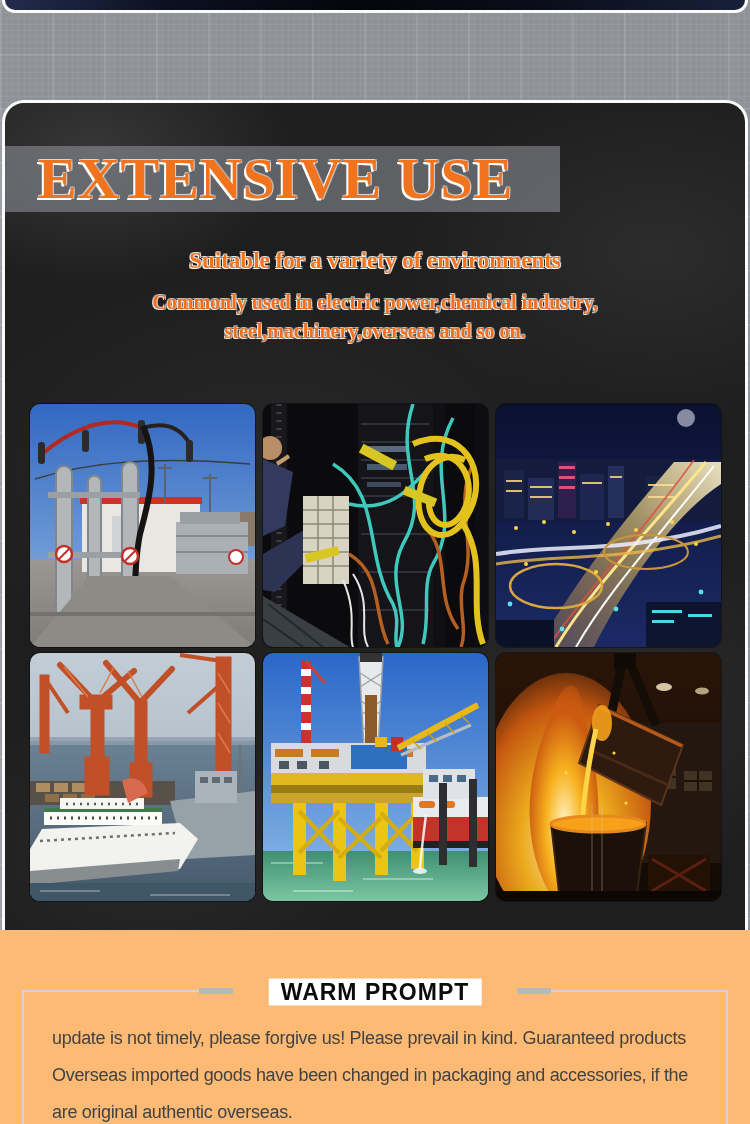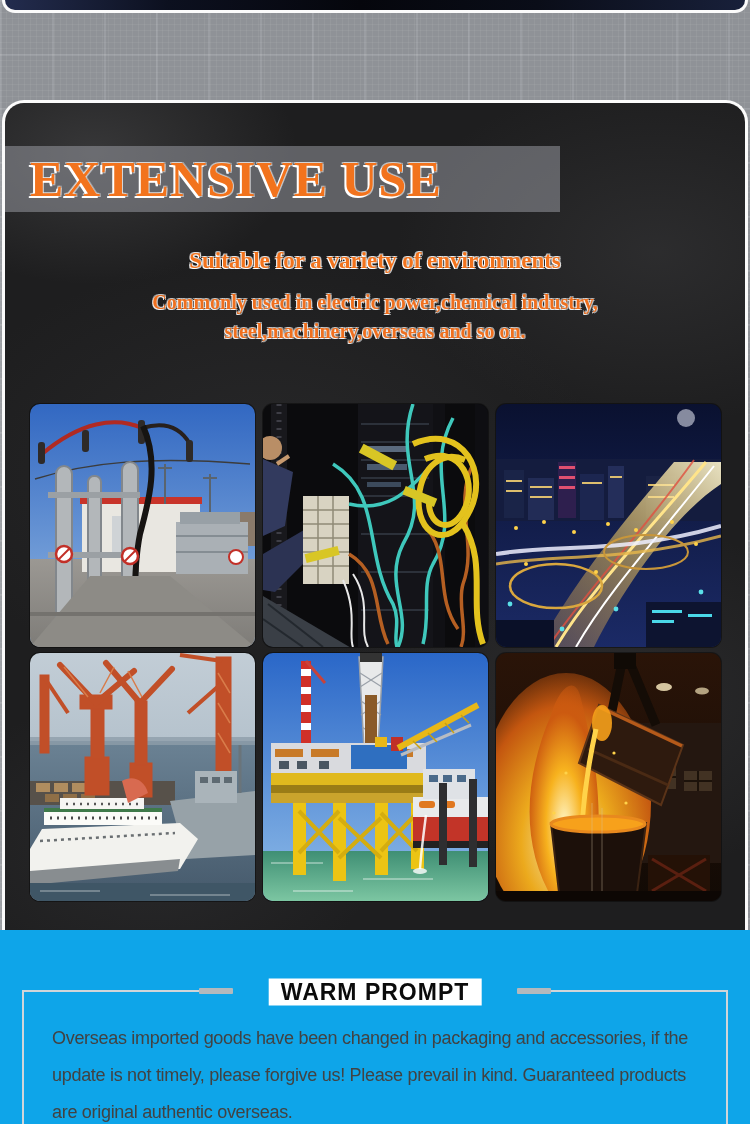--- a/index.html
+++ b/index.html
@@ -30,22 +30,22 @@
       radial-gradient(460px 300px at 80% 72%, rgba(100,100,104,.20), transparent 60%),
       radial-gradient(380px 260px at 20% 90%, rgba(90,90,94,.18), transparent 60%),
       #1e1e1f;
   }
   .banner{
     margin-top:43px;width:555px;height:66px;box-sizing:border-box;
     background:rgba(160,162,170,.5);
     display:flex;align-items:center;padding-left:25px;
   }
   .title{
-    margin:0;font-family:"Liberation Serif",serif;font-weight:bold;
-    font-size:50px;line-height:1;color:#f2731d;letter-spacing:1px;white-space:nowrap;
+    margin:8px;font-family:"Liberation Serif",serif;font-weight:bold;
+    font-size:58px;line-height:1;color:#f2731d;letter-spacing:1px;white-space:nowrap;
     text-shadow:-2px 2px 0 #ffffff,1px 1px 0 rgba(255,255,255,.55),
                 -1px -1px 0 rgba(255,255,255,.55),1px -1px 0 rgba(255,255,255,.4);
   }
   .subtitle{
     margin:36px 0 0;text-align:center;font-family:"Liberation Serif",serif;
     font-weight:bold;font-size:23px;line-height:1.15;color:#f2731d;
     text-shadow:-1px 1px 0 #fff,1px 1px 0 rgba(255,255,255,.75),
                 -1px -1px 0 rgba(255,255,255,.7),1px -1px 0 rgba(255,255,255,.7);
   }
   .desc{margin:14px 0 16px;text-align:center;}
@@ -58,21 +58,21 @@
   .grid{
     margin:58px 0 0 25px;display:grid;
     grid-template-columns:repeat(3,225px);grid-template-rows:243px 248px;
     gap:6px 8px;justify-content:start;
   }
   .ph{
     margin:0;border-radius:10px;overflow:hidden;position:relative;
     background:#111;box-shadow:0 0 0 1px rgba(0,0,0,.4);
   }
   .ph svg{display:block;width:100%;height:100%;}
-  .warm{position:absolute;top:930px;left:0;right:0;bottom:0;background:#0ea5e9;}
+  .warm{position:absolute;top:930px;left:0;right:0;bottom:0;background:#fdba74;}
   .prompt-box{
     position:absolute;left:22px;right:22px;top:62px;bottom:0;
     border-left:2px solid #d0d5d9;border-right:2px solid #d0d5d9;
   }
   .seg{position:absolute;top:-2px;height:2px;background:#d0d5d9;width:209px;}
   .seg-l{left:-2px;} .seg-r{right:-2px;}
   .dash{position:absolute;top:-4px;width:34px;height:6px;background:#b4b9bd;border-radius:1px;}
   .dash-l{left:175px;} .dash-r{right:175px;}
   .prompt-heading{
     position:absolute;top:0;left:50%;transform:translate(-50%,-50%);
@@ -522,18 +522,18 @@
 </section>
 
 <section class="warm">
   <div class="prompt-box">
     <span class="seg seg-l"></span>
     <span class="seg seg-r"></span>
     <span class="dash dash-l"></span>
     <span class="dash dash-r"></span>
     <h3 class="prompt-heading">WARM PROMPT</h3>
     <p class="prompt-text">
+      <span>update is not timely, please forgive us! Please prevail in kind. Guaranteed products</span>
       <span>Overseas imported goods have been changed in packaging and accessories, if the</span>
-      <span>update is not timely, please forgive us! Please prevail in kind. Guaranteed products</span>
       <span>are original authentic overseas.</span>
     </p>
   </div>
 </section>
 
 </body></html>

